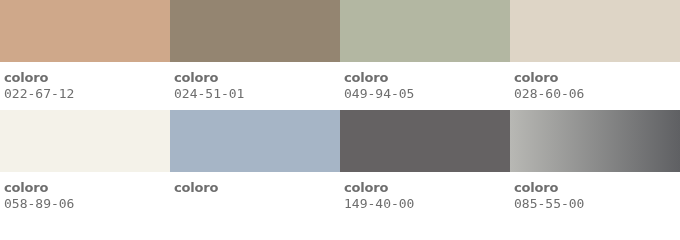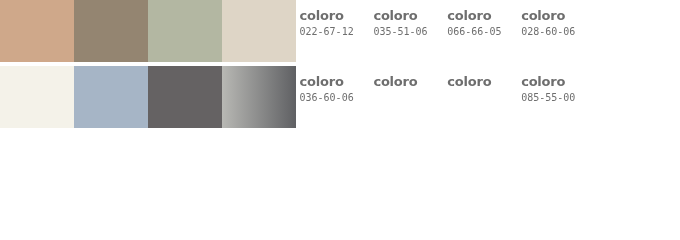--- a/index.html
+++ b/index.html
@@ -15,21 +15,21 @@
   }
   .palette {
     width: 680px;
     height: 220px;
     display: flex;
     flex-direction: column;
     background: #ffffff;
   }
   .row {
     display: flex;
-    flex-direction: row;
+    flex-direction: column;
     width: 591px;
   }
   .swatch-strip {
     display: flex;
     flex-direction: row;
     width: 680px;
     height: 62px;
   }
   .swatch {
     flex: 1 1 0;
@@ -51,21 +51,21 @@
   .brand {
     font-family: "DejaVu Sans", sans-serif;
     font-weight: bold;
     font-size: 13px;
     color: #6e6e6e;
     line-height: 15px;
     letter-spacing: -0.2px;
   }
   .code {
     font-family: "DejaVu Sans Mono", monospace;
-    font-size: 10px;
+    font-size: 13px;
     color: #6e6e6e;
     line-height: 16px;
     letter-spacing: 0px;
     margin-top: 1px;
   }
   .spacer-row2 {
     height: 4px;
     width: 680px;
     background: #ffffff;
   }
@@ -82,52 +82,53 @@
       <div class="swatch" style="background: rgb(179, 183, 162);"></div>
       <div class="swatch" style="background: rgb(222, 213, 198);"></div>
     </div>
     <div class="label-strip">
       <div class="label-cell">
         <div class="brand">coloro</div>
         <div class="code">022-67-12</div>
       </div>
       <div class="label-cell">
         <div class="brand">coloro</div>
-        <div class="code">035-51-06</div>
+        <div class="code">024-51-01</div>
       </div>
       <div class="label-cell">
         <div class="brand">coloro</div>
-        <div class="code">066-66-05</div>
+        <div class="code">049-94-05</div>
       </div>
       <div class="label-cell">
         <div class="brand">coloro</div>
         <div class="code">028-60-06</div>
       </div>
     </div>
   </div>
 
   <div class="spacer-row2"></div>
 
   <div class="row">
     <div class="swatch-strip">
       <div class="swatch" style="background: rgb(244, 242, 233);"></div>
       <div class="swatch" style="background: rgb(166, 181, 198);"></div>
       <div class="swatch" style="background: rgb(101, 98, 99);"></div>
       <div class="swatch" style="background: linear-gradient(to right, rgb(184, 184, 180) 0%, rgb(95, 96, 99) 100%);"></div>
     </div>
     <div class="label-strip">
       <div class="label-cell">
         <div class="brand">coloro</div>
-        <div class="code">036-60-06</div>
+        <div class="code">058-89-06</div>
       </div>
       <div class="label-cell">
         <div class="brand">coloro</div>
       </div>
       <div class="label-cell">
         <div class="brand">coloro</div>
+        <div class="code">149-40-00</div>
       </div>
       <div class="label-cell">
         <div class="brand">coloro</div>
         <div class="code">085-55-00</div>
       </div>
     </div>
   </div>
 
 </div>
 

